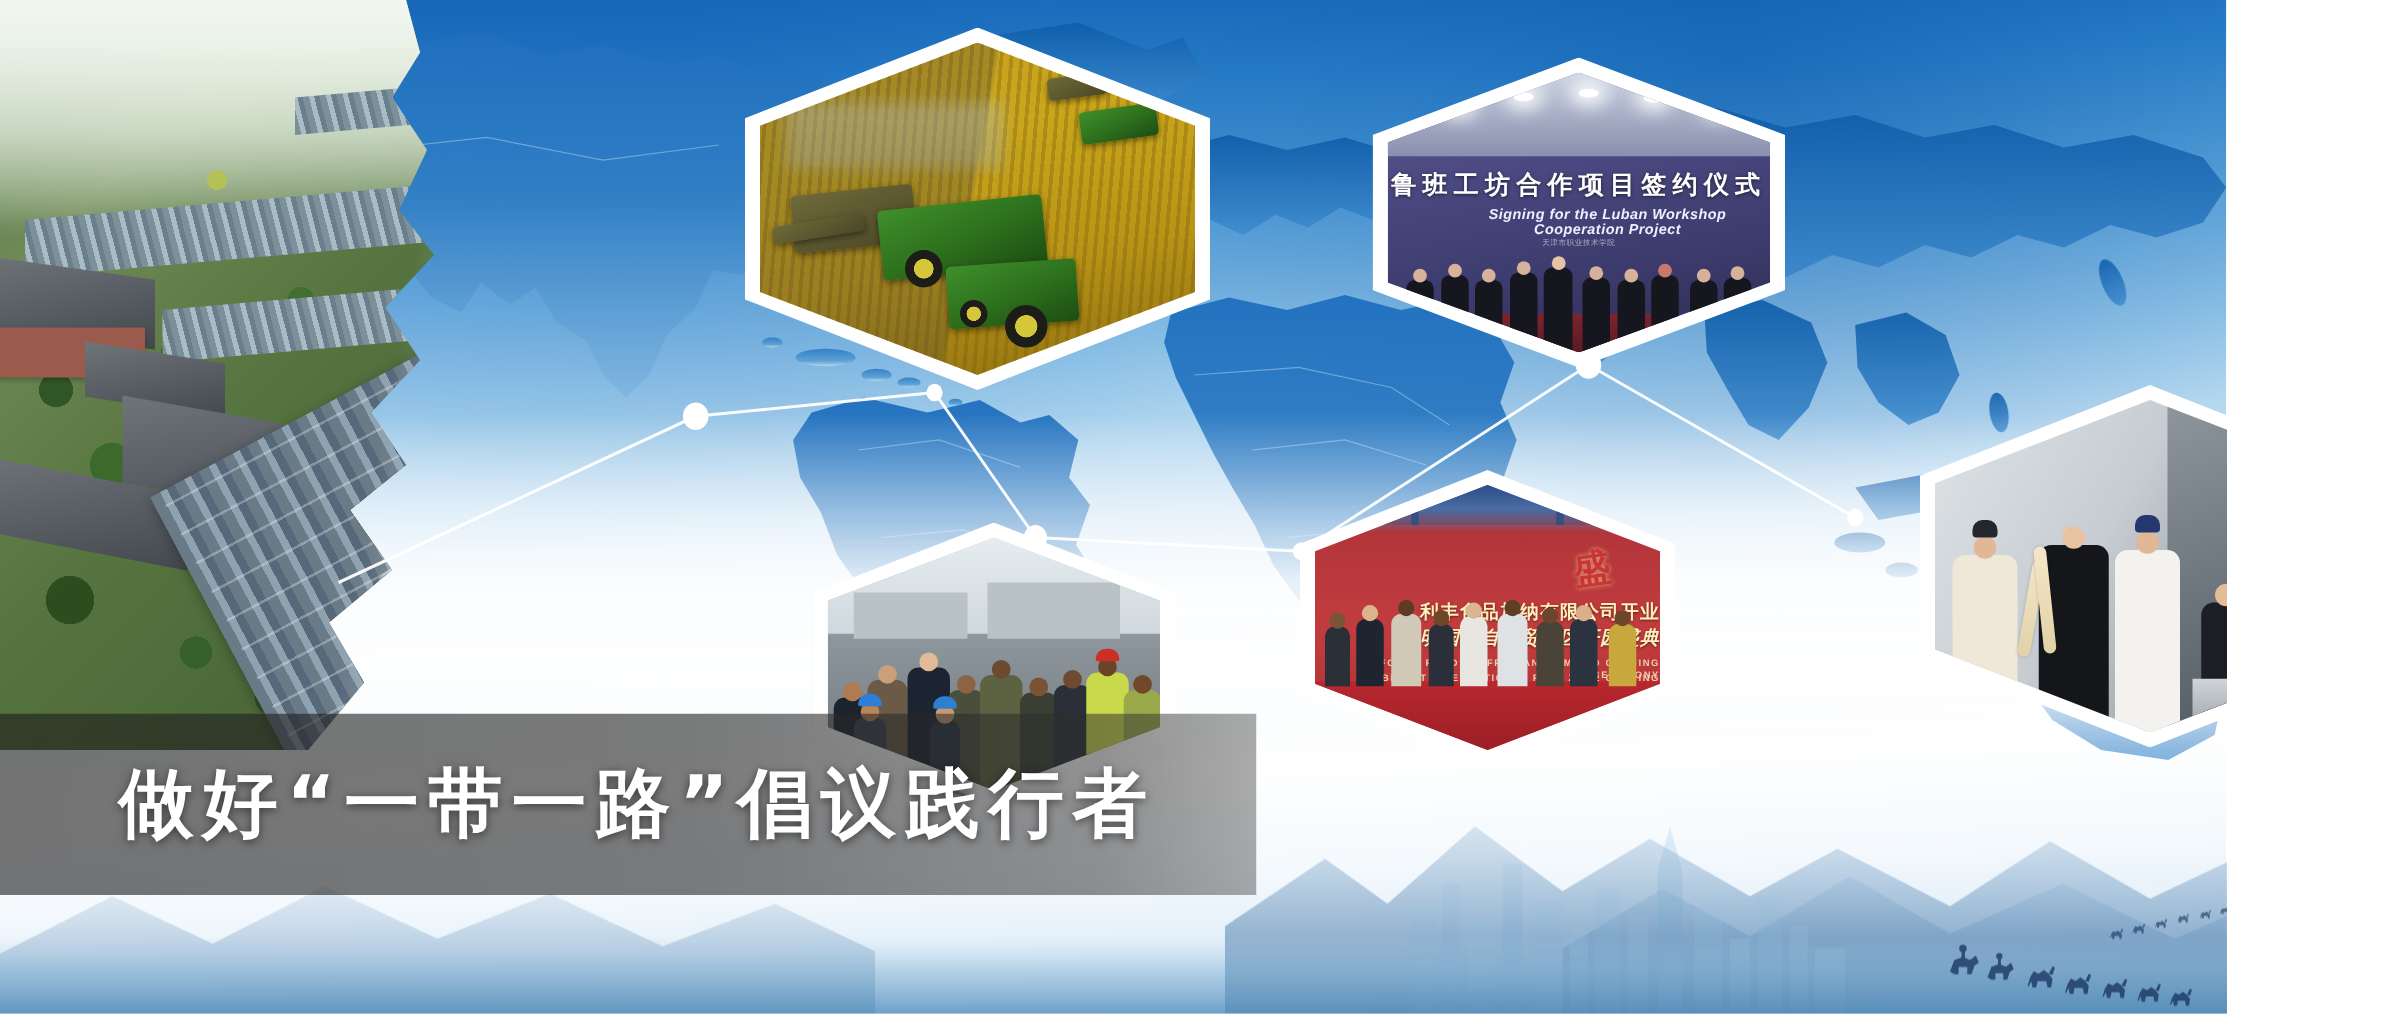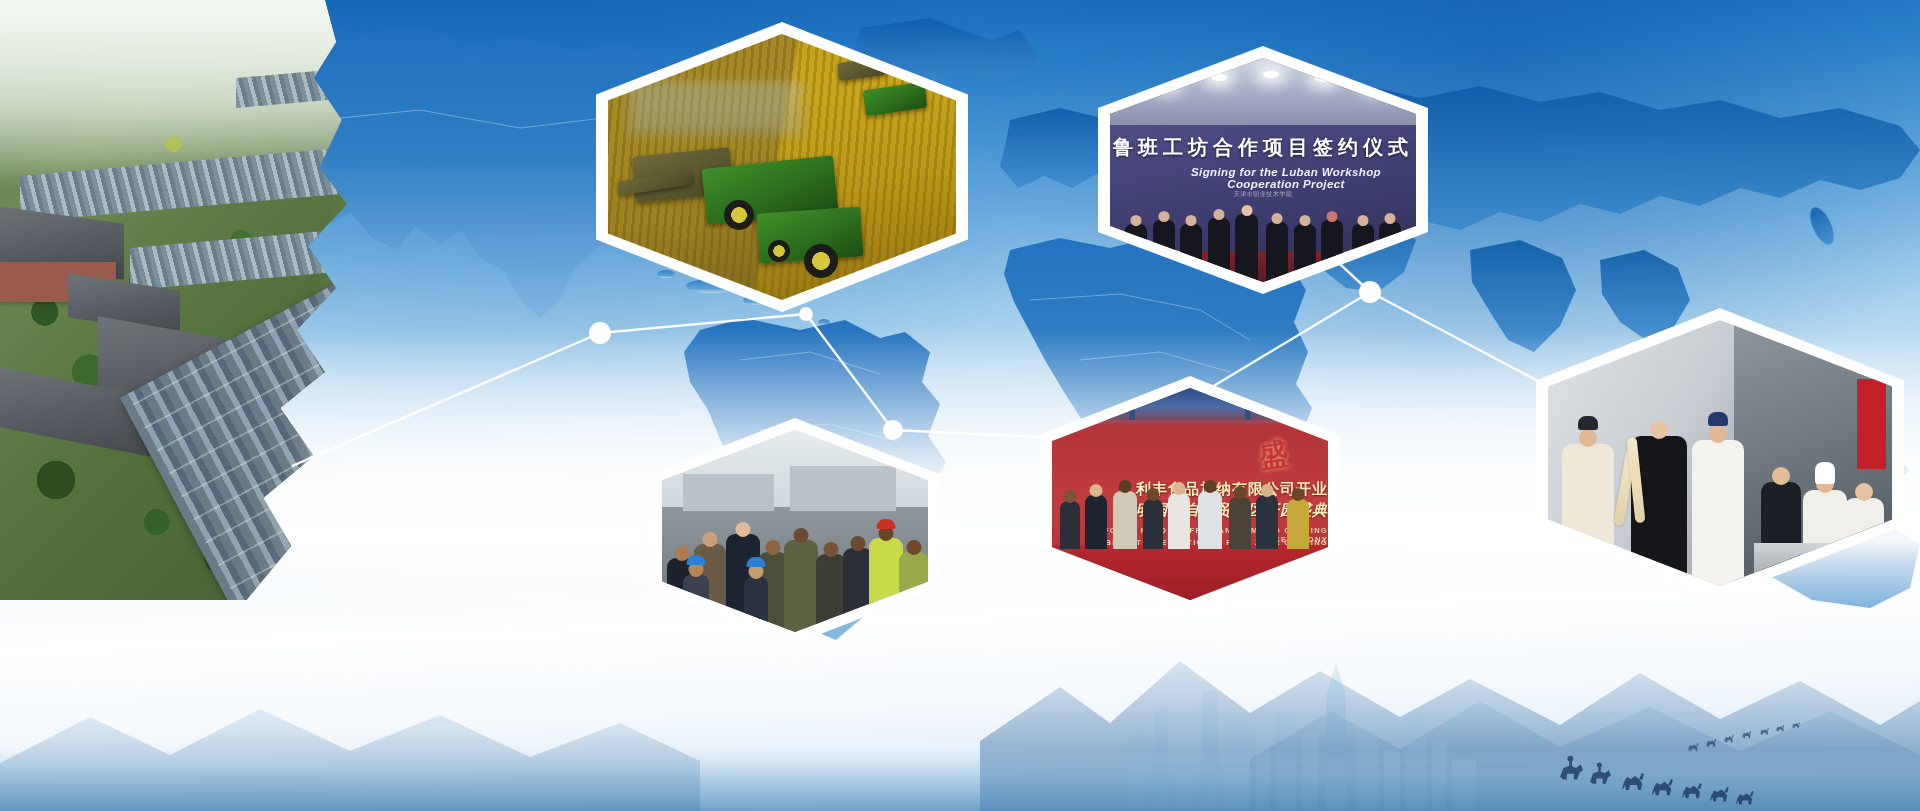--- a/index.html
+++ b/index.html
@@ -1,21 +1,21 @@
 <!DOCTYPE html>
 <html><head>
 <meta charset="utf-8">
 <style>
   * { margin:0; padding:0; box-sizing:border-box; }
   html,body { background:#fff; }
   body { font-family:"Liberation Sans", sans-serif; }
 
   #banner {
     position:relative;
-    width:1920px; height:811px;
+    width:1781px; height:811px;
     overflow:hidden;
     background:#ffffff;
   }
 
   
   .map-bg {
     position:absolute; inset:0;
     background:
       radial-gradient(ellipse 900px 600px at 78% 6%,  rgba(10,86,168,.55) 0%, rgba(10,86,168,0) 62%),
       radial-gradient(ellipse 1100px 700px at 30% 0%, rgba(18,98,180,.50) 0%, rgba(18,98,180,0) 60%),
@@ -671,14 +671,17 @@
         </span>
         <span class="chef" style="left:86%; width:40px; height:88px; background:#f1efe9;">
           <i style="background:#e8c3a0;"></i>
         </span>
         <div style="position:absolute; left:60%; bottom:0; width:40%; height:16%;
              background:linear-gradient(180deg,#cfd4d8 0%, #9aa1a7 100%);"></div>
       </div>
     </div>
   </div>
 
+  <div class="title-band">
+    <div class="title-text">做好“一带一路”倡议践行者</div>
+  </div>
 
 </div>
 
 </body></html>

